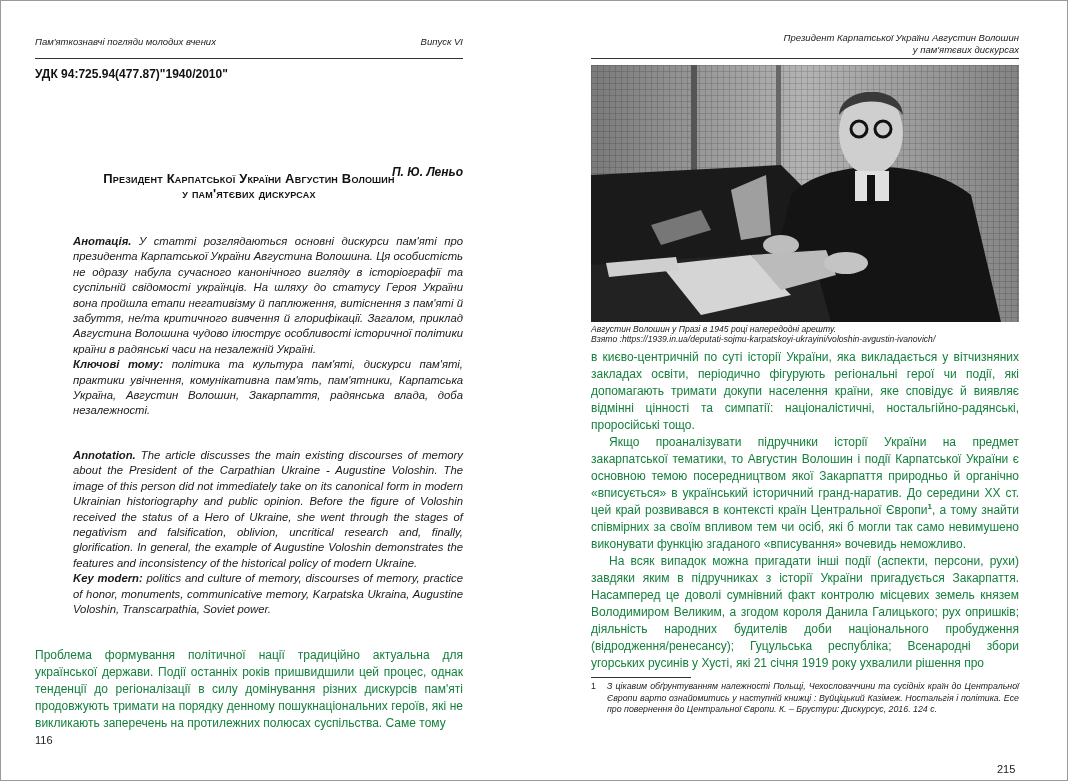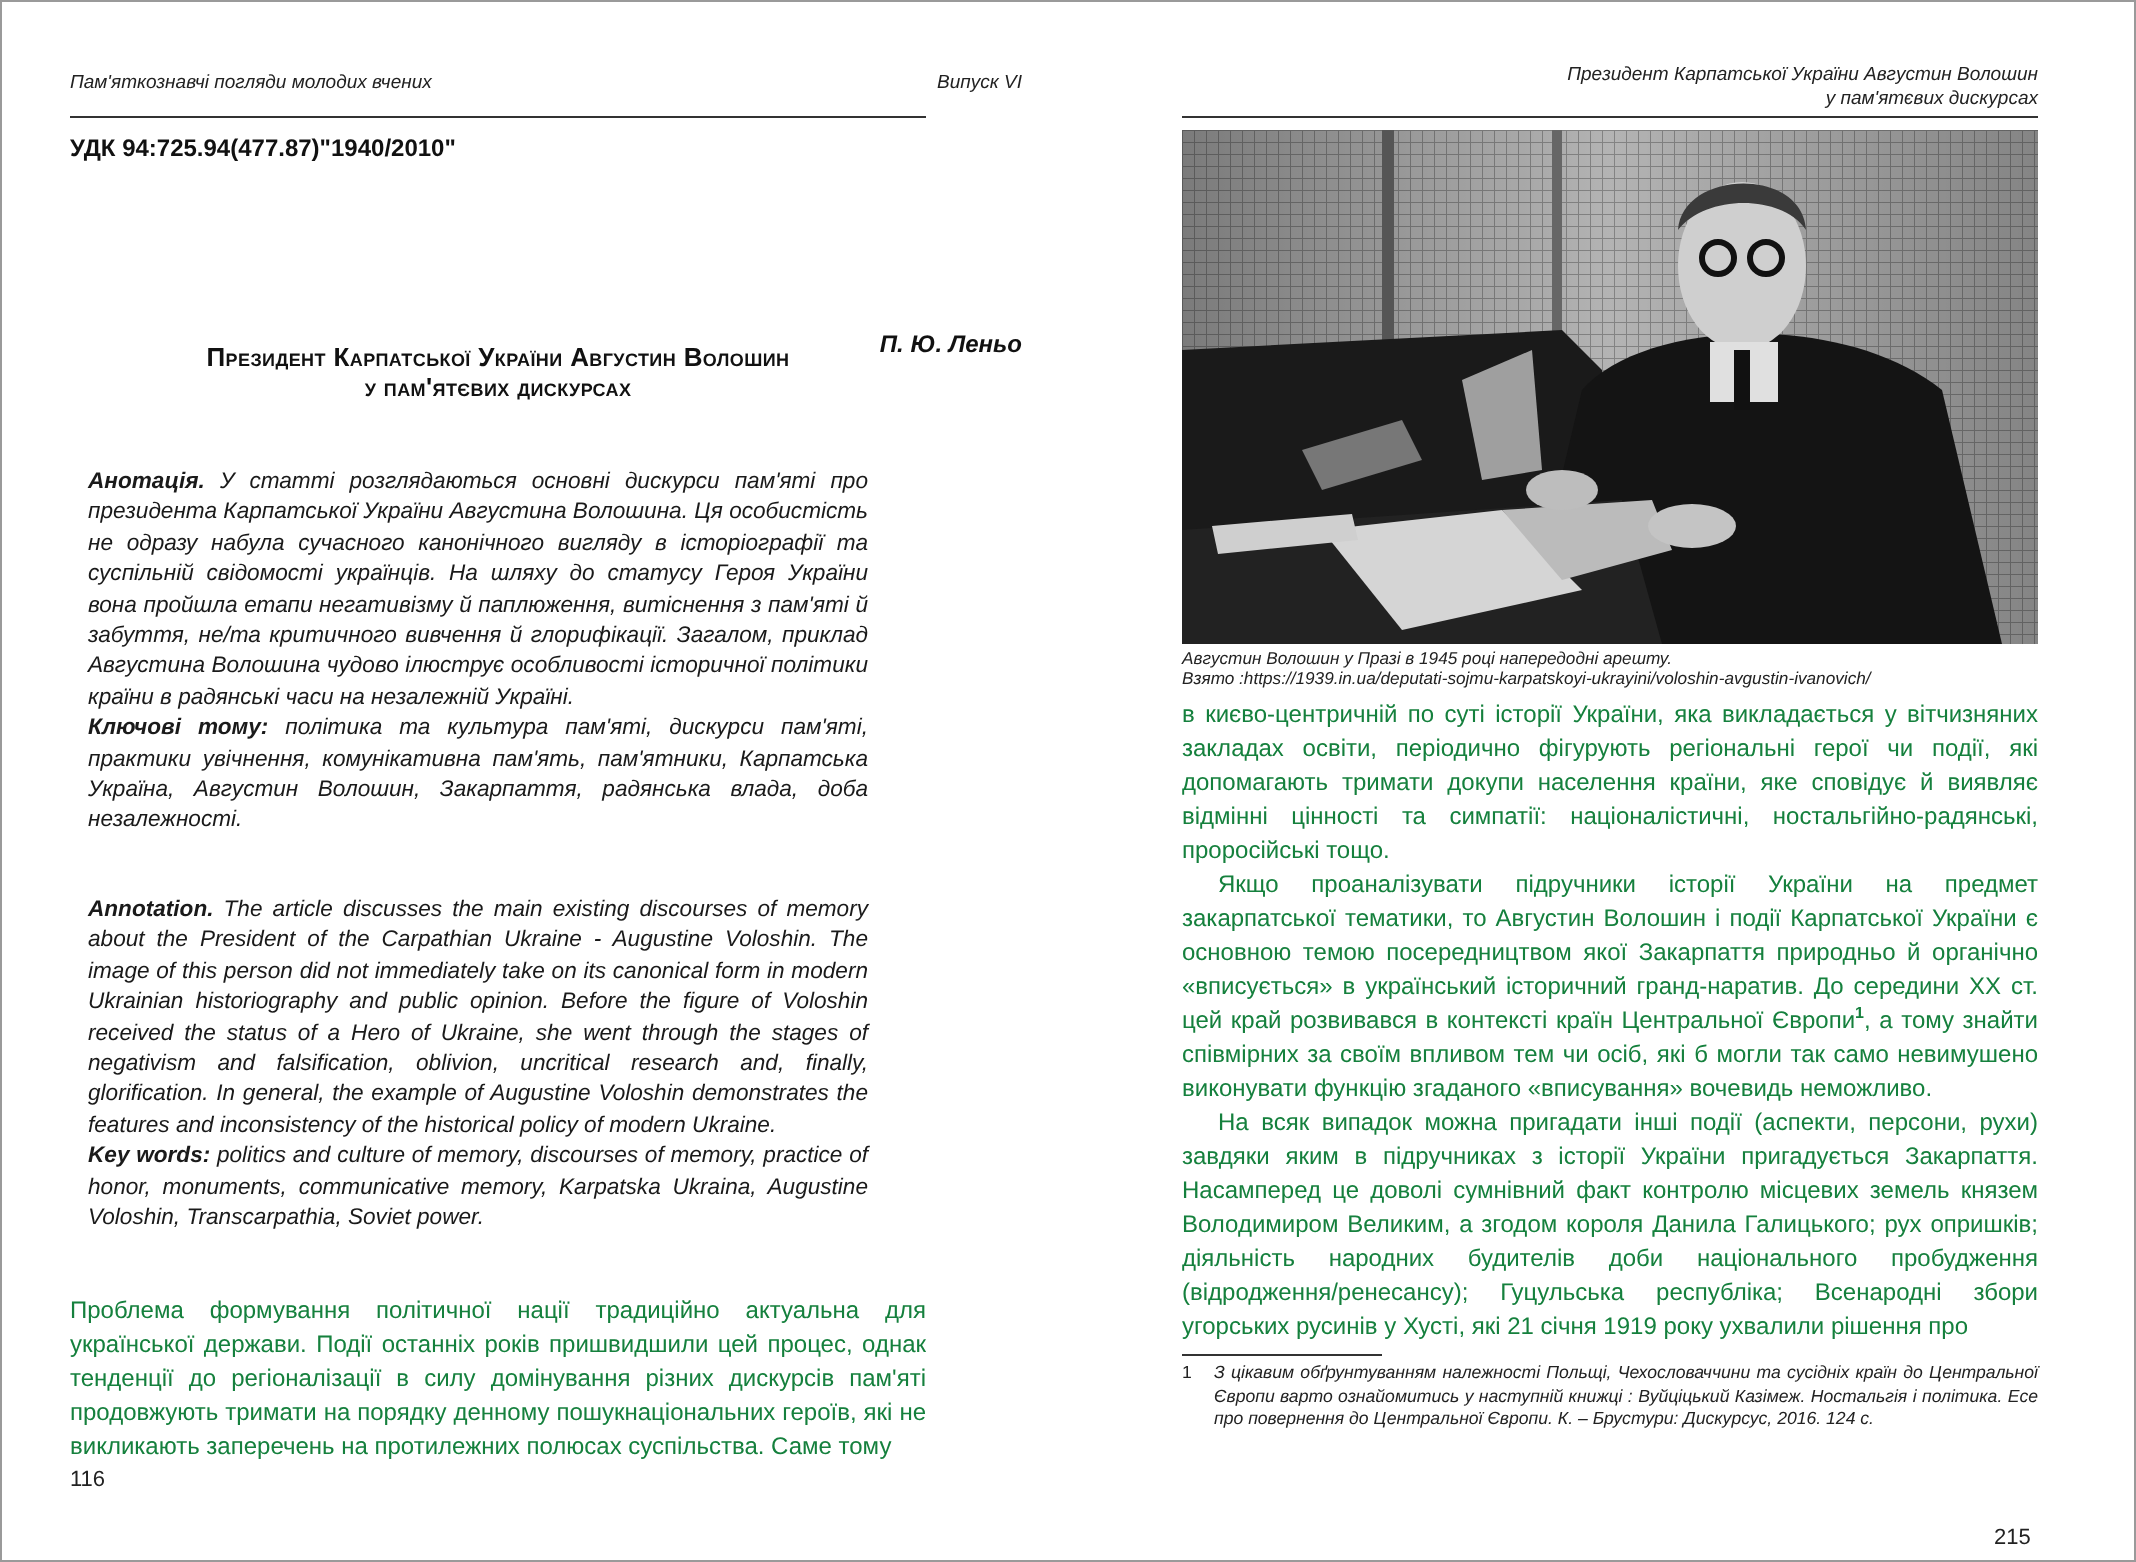--- a/index.html
+++ b/index.html
@@ -1,29 +1,29 @@
 <!DOCTYPE html>
 <html><head>
 <meta charset="utf-8">
 <style>
   html, body { margin: 0; padding: 0; background: #ffffff; }
   body { width: 1068px; height: 781px; position: relative; overflow: hidden; font-family: "Liberation Sans", sans-serif; color: #111; }
   .spread { position: absolute; left: 0; top: 0; width: 1066px; height: 779px; border: 1px solid #9a9a9a; background: #fff; }
   .page { position: absolute; top: 0; height: 779px; }
-  .page-left { left: 0; width: 534px; padding-left: 48px; }
+  .page-left { left: 0; width: 534px; }
   .page-right { left: 534px; width: 532px; }
 
   .run-head { position: absolute; font-style: italic; font-size: 9.5px; color: #222; }
   .rule { position: absolute; height: 1px; background: #333; }
 
   .udk { position: absolute; left: 34px; top: 66px; font-weight: bold; font-size: 12px; }
   .author { position: absolute; right: 72px; top: 120px; font-weight: bold; font-style: italic; font-size: 12px; margin-top: 44px; }
   .title { position: absolute; left: 34px; width: 428px; top: 170px; text-align: center; font-weight: bold; font-size: 13px; line-height: 15px; font-variant: small-caps; letter-spacing: 0.2px; }
 
-  .abstract { position: absolute; left: 43px; width: 390px; font-style: italic; font-size: 11.3px; line-height: 15.4px; text-align: justify; color: #1a1a1a; }
+  .abstract { position: absolute; left: 72px; width: 390px; font-style: italic; font-size: 11.3px; line-height: 15.4px; text-align: justify; color: #1a1a1a; }
   .abstract b { font-style: italic; }
   .abs-ua { top: 233px; }
   .abs-en { top: 447px; }
 
   .body-text { position: absolute; font-size: 12px; line-height: 17px; text-align: justify; color: #15803d; }
   .left-body { left: 34px; width: 428px; top: 646px; }
   .page-num { position: absolute; font-size: 11px; color: #222; }
 
   .photo { position: absolute; left: 590px; top: 64px; width: 428px; height: 257px; background: #2a2a2a; overflow: hidden; }
   .caption { position: absolute; left: 590px; top: 323px; width: 440px; font-style: italic; font-size: 8.6px; line-height: 10px; color: #222; }
@@ -53,21 +53,21 @@
       <div>у пам'ятєвих дискурсах</div>
     </div>
 
     <div class="abstract abs-ua">
       <div><b>Анотація.</b><span> У статті розглядаються основні дискурси пам'яті про президента Карпатської України Августина Волошина. Ця особистість не одразу набула сучасного канонічного вигляду в історіографії та суспільній свідомості українців. На шляху до статусу Героя України вона пройшла етапи негативізму й паплюження, витіснення з пам'яті й забуття, не/та критичного вивчення й глорифікації. Загалом, приклад Августина Волошина чудово ілюструє особливості історичної політики країни в радянські часи на незалежній Україні.</span></div>
       <div><b>Ключові тому:</b><span> політика та культура пам'яті, дискурси пам'яті, практики увічнення, комунікативна пам'ять, пам'ятники, Карпатська Україна, Августин Волошин, Закарпаття, радянська влада, доба незалежності.</span></div>
     </div>
 
     <div class="abstract abs-en">
       <div><b>Annotation.</b><span> The article discusses the main existing discourses of memory about the President of the Carpathian Ukraine - Augustine Voloshin. The image of this person did not immediately take on its canonical form in modern Ukrainian historiography and public opinion. Before the figure of Voloshin received the status of a Hero of Ukraine, she went through the stages of negativism and falsification, oblivion, uncritical research and, finally, glorification. In general, the example of Augustine Voloshin demonstrates the features and inconsistency of the historical policy of modern Ukraine.</span></div>
-      <div><b>Key words:</b><span> politics and culture of memory, discourses of memory, practice of honor, monuments, communicative memory, Karpatska Ukraina, Augustine Voloshin, Transcarpathia, Soviet power.</span></div>
+      <div><b>Key modern:</b><span> politics and culture of memory, discourses of memory, practice of honor, monuments, communicative memory, Karpatska Ukraina, Augustine Voloshin, Transcarpathia, Soviet power.</span></div>
     </div>
 
     <div class="body-text left-body">Проблема формування політичної нації традиційно актуальна для української держави. Події останніх років пришвидшили цей процес, однак тенденції до регіоналізації в силу домінування різних дискурсів пам'яті продовжують тримати на порядку денному пошукнаціональних героїв, які не викликають заперечень на протилежних полюсах суспільства. Саме тому</div>
 
     <div class="page-num" style="left:34px; top:733px;">116</div>
   </div>
 
   <div class="page page-right"></div>
 
   <div class="run-head" style="left:590px; width:428px; top:31px; text-align:right; line-height:12px;">

